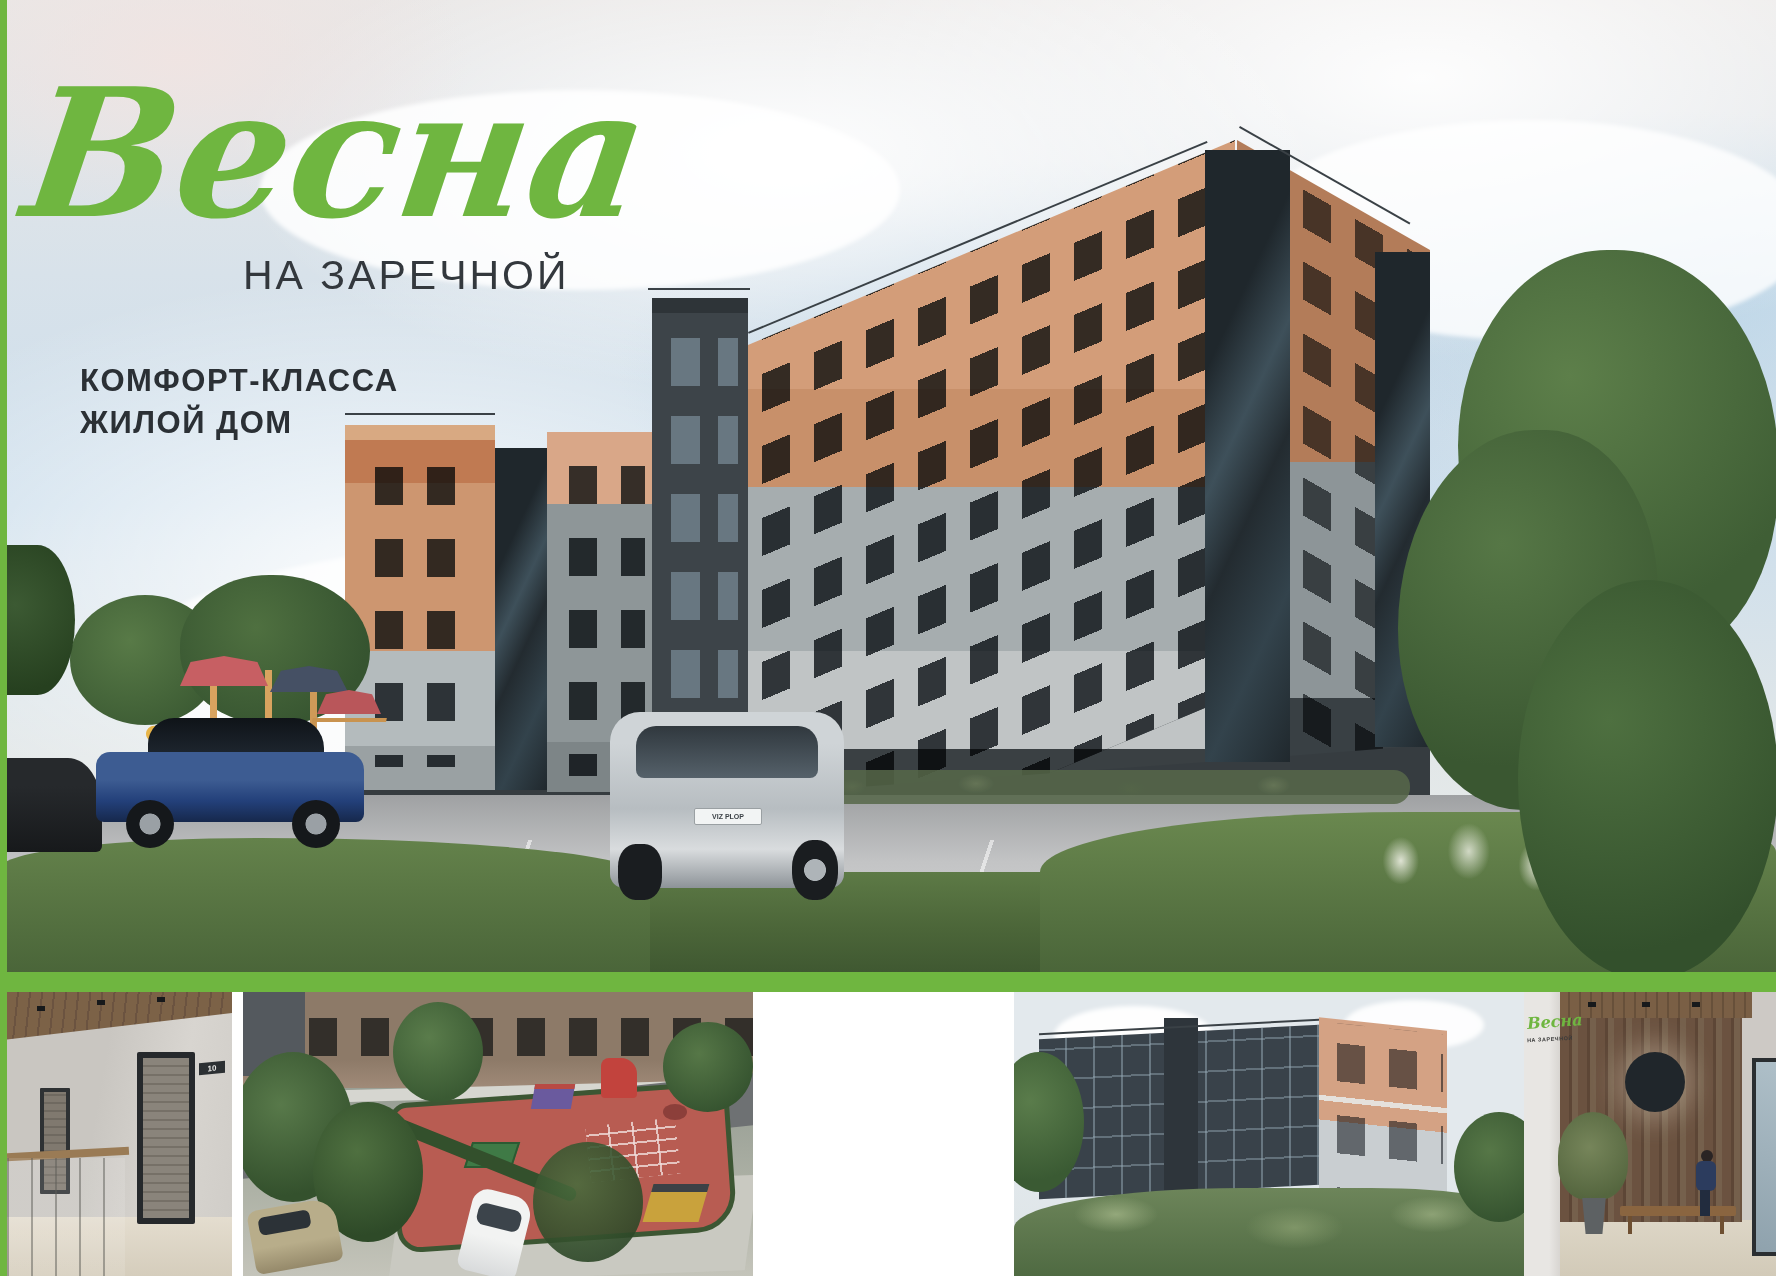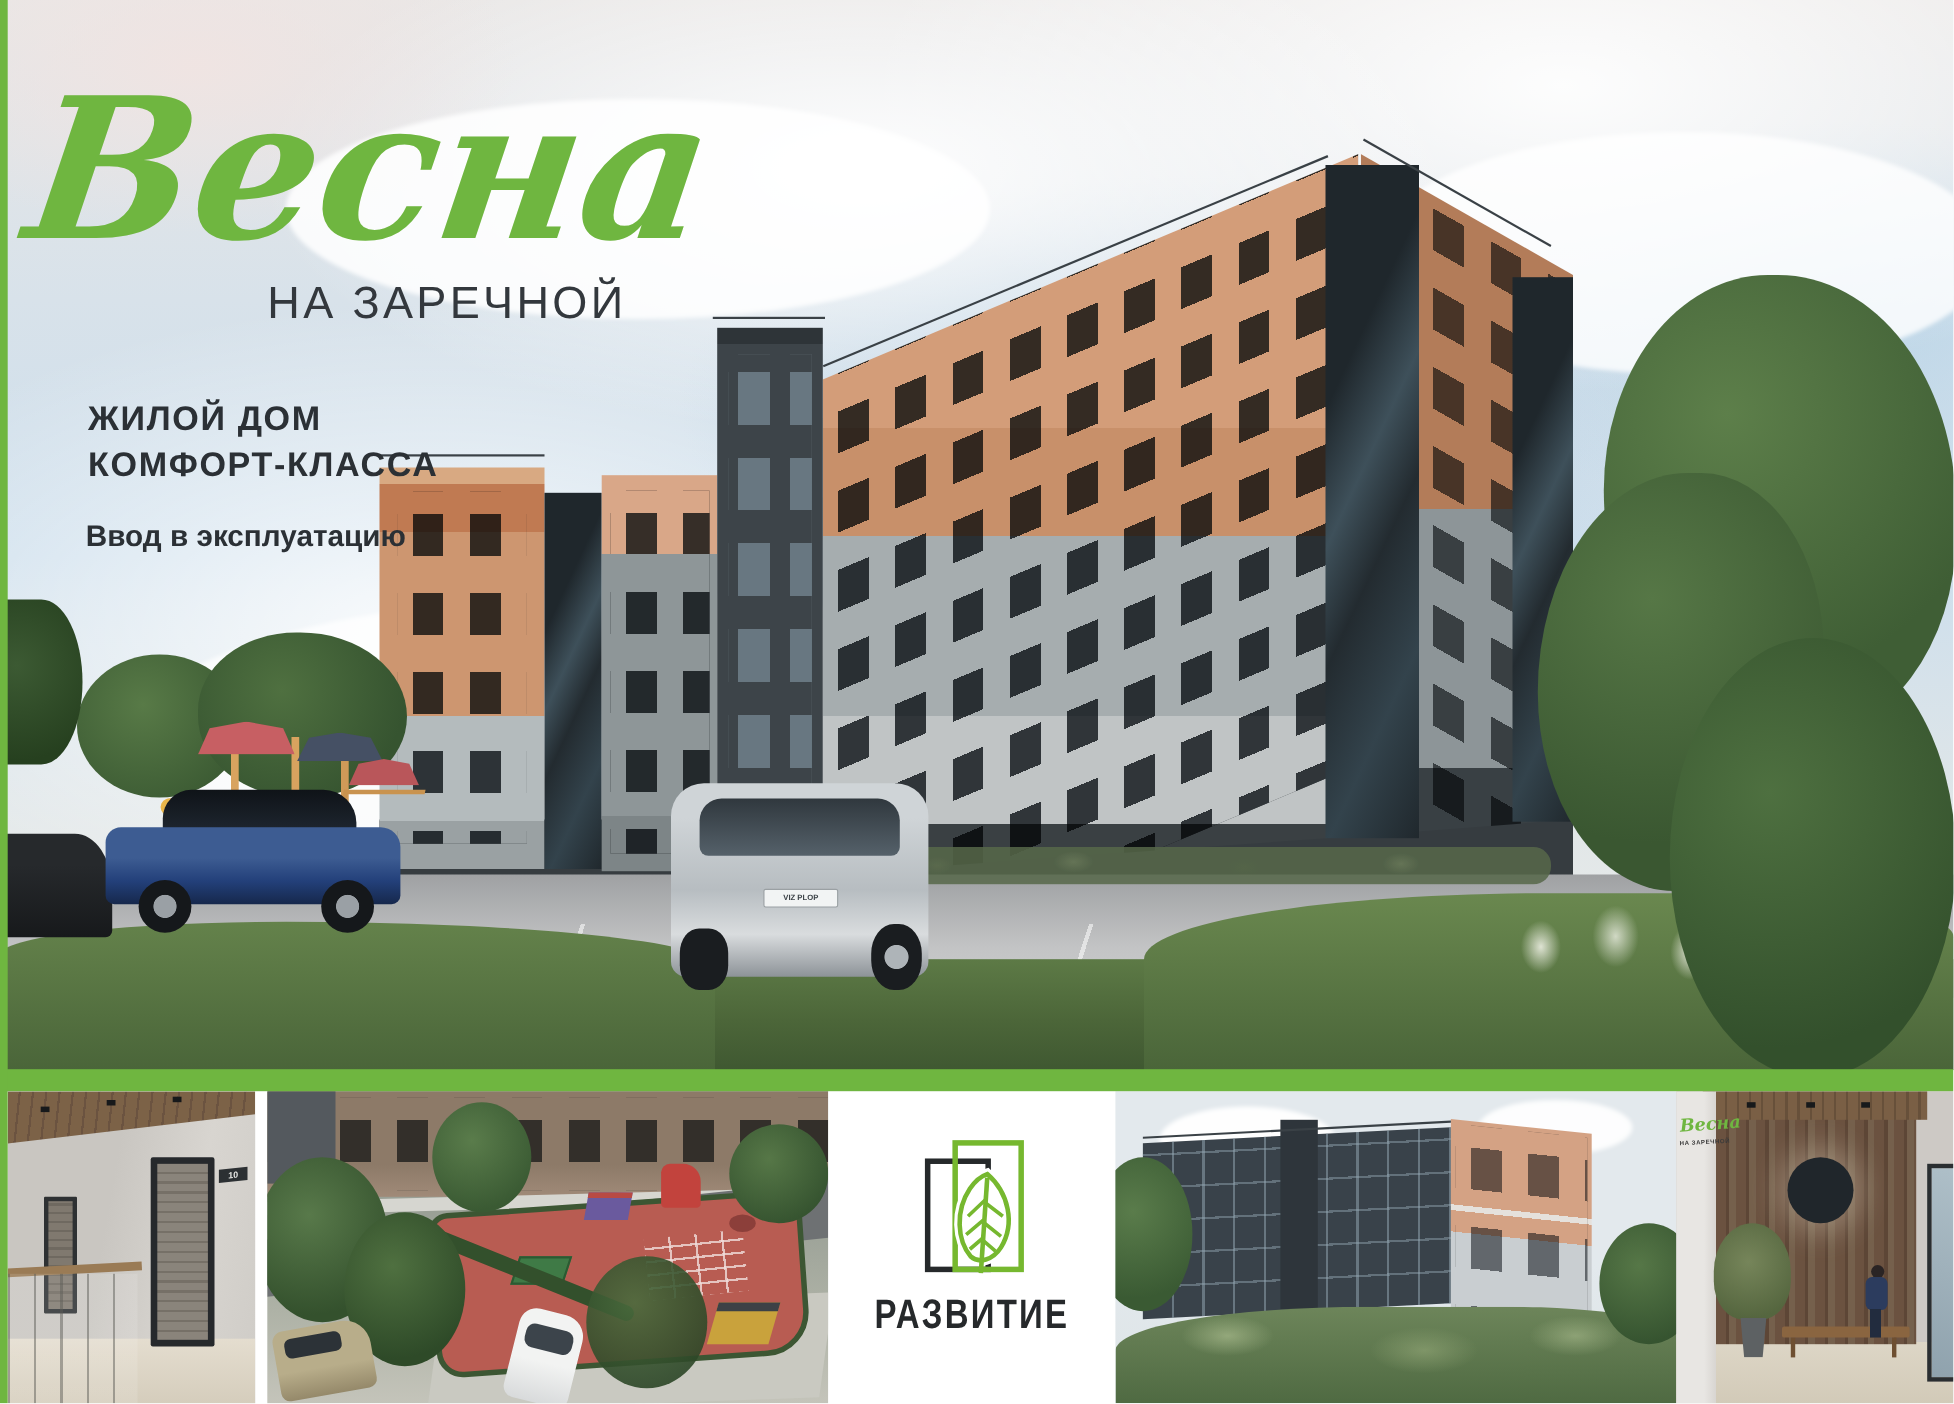--- a/index.html
+++ b/index.html
@@ -148,25 +148,24 @@
       <div class="abs" style="left:8px;top:132px;width:44px;height:56px;border-radius:40%;background:#1a1d20;"></div>
       <div class="abs" style="left:182px;top:128px;width:46px;height:60px;border-radius:45%;background:radial-gradient(circle,#aeb4b8 0 28%,#1a1d20 30% 100%);"></div>
       <div class="plate" style="left:84px;top:96px;width:66px;height:15px;">
           <span>VIZ PLOP</span>
         </div>
     </div>
 
     <div class="title-script">Весна</div>
     <div class="title-sub">НА ЗАРЕЧНОЙ</div>
     <div class="tagline">
+      <div>КОМФОРТ-КЛАССА</div>
       <div>ЖИЛОЙ ДОМ</div>
-      <div>КОМФОРТ-КЛАССА</div>
     </div>
     <div class="delivery">
-      <div>Ввод в эксплуатацию</div>
     </div>
   </div>
 
   <div class="green-bar" style="background:#6fb640;"></div>
   <div class="left-stripe" style="background:#6fb640;"></div>
 
   <div class="strip">
 
     <div class="panel" style="left:7px;width:225px;background:linear-gradient(100deg,#c9c6c1 0 40%,#d8d5d0 70%,#cfccc7 100%);">
       <div class="abs" style="left:0;top:225px;width:225px;height:59px;background:linear-gradient(180deg,#e4ddcf,#d5cdbc);"></div>
@@ -209,33 +208,20 @@
       <div class="abs" style="left:150px;top:10px;width:90px;height:100px;border-radius:50%;background:radial-gradient(circle at 40% 35%,#5a7c4b,#3a5a33 75%);"></div>
       <div class="abs" style="left:420px;top:30px;width:90px;height:90px;border-radius:50%;background:radial-gradient(circle at 40% 35%,#567747,#365430 75%);"></div>
       <div class="abs" style="left:222px;top:200px;width:60px;height:84px;border-radius:16px 20px 10px 10px;background:linear-gradient(180deg,#f2f3f2 0 55%,#d8dadb 100%);transform:rotate(14deg);">
         <div class="abs" style="left:8px;top:14px;width:44px;height:22px;border-radius:8px;background:#3c444b;"></div>
       </div>
       <div class="abs" style="left:8px;top:212px;width:88px;height:64px;border-radius:10px 24px 8px 8px;background:linear-gradient(180deg,#b8ad8a 0 60%,#95896a 100%);transform:rotate(-10deg);">
         <div class="abs" style="left:10px;top:8px;width:52px;height:18px;border-radius:6px;background:#2c3237;"></div>
       </div>
     </div>
 
-    <div class="panel" style="left:753px;width:261px;background:#ffffff;">
-      <svg width="100" height="134" viewBox="0 0 120 160" style="position:absolute;left:82px;top:40px;">
-        <rect x="10" y="28" width="66" height="118" fill="none" stroke="#26292b" stroke-width="6"></rect>
-        <rect x="40" y="8" width="72" height="138" fill="none" stroke="#76b82f" stroke-width="6"></rect>
-        <g>
-          <path d="M75,42 C98,62 106,96 90,122 C81,136 66,140 57,132 C42,114 40,82 56,58 C62,49 69,44 75,42 Z" fill="#ffffff" stroke="#ffffff" stroke-width="12"></path>
-          <path d="M75,42 C98,62 106,96 90,122 C81,136 66,140 57,132 C42,114 40,82 56,58 C62,49 69,44 75,42 Z" fill="#ffffff" stroke="#76b82f" stroke-width="5"></path>
-          <path d="M75,46 L68,150" stroke="#76b82f" stroke-width="5" fill="none"></path>
-          <path d="M71,72 L92,88 M70,94 L90,110 M70,114 L84,126 M73,70 L54,88 M71,92 L52,108 M70,112 L56,124" stroke="#76b82f" stroke-width="4" fill="none"></path>
-        </g>
-      </svg>
-      <div class="logo-word">РАЗВИТИЕ</div>
-    </div>
 
     <div class="panel" style="left:1014px;width:510px;background:linear-gradient(180deg,#e3e9ed 0 55%,#dde4e6 100%);">
       <div class="cloud abs" style="left:40px;top:14px;width:160px;height:60px;background:rgba(255,255,255,.95);"></div>
       <div class="cloud abs" style="left:330px;top:8px;width:140px;height:50px;background:rgba(255,255,255,.9);"></div>
       <div class="abs" style="left:25px;top:40px;width:280px;height:160px;background:#39424a;transform:skewY(-3deg);">
         <div class="abs" style="inset:0;background:repeating-linear-gradient(90deg,transparent 0 26px,rgba(150,170,182,.5) 26px 28px),repeating-linear-gradient(0deg,transparent 0 28px,rgba(150,170,182,.45) 28px 30px);"></div>
       </div>
       <div class="abs" style="left:150px;top:26px;width:34px;height:172px;background:#2e353b;"></div>
       <div class="abs" style="left:305px;top:32px;width:128px;height:176px;transform:skewY(6deg);background:linear-gradient(180deg,#d4a284 0 44%,#e5e1dc 44% 47%,#d4a284 47% 58%,#c9ced1 58% 100%);">
         <div class="wg" style="inset:4px;opacity:.6;"></div>

